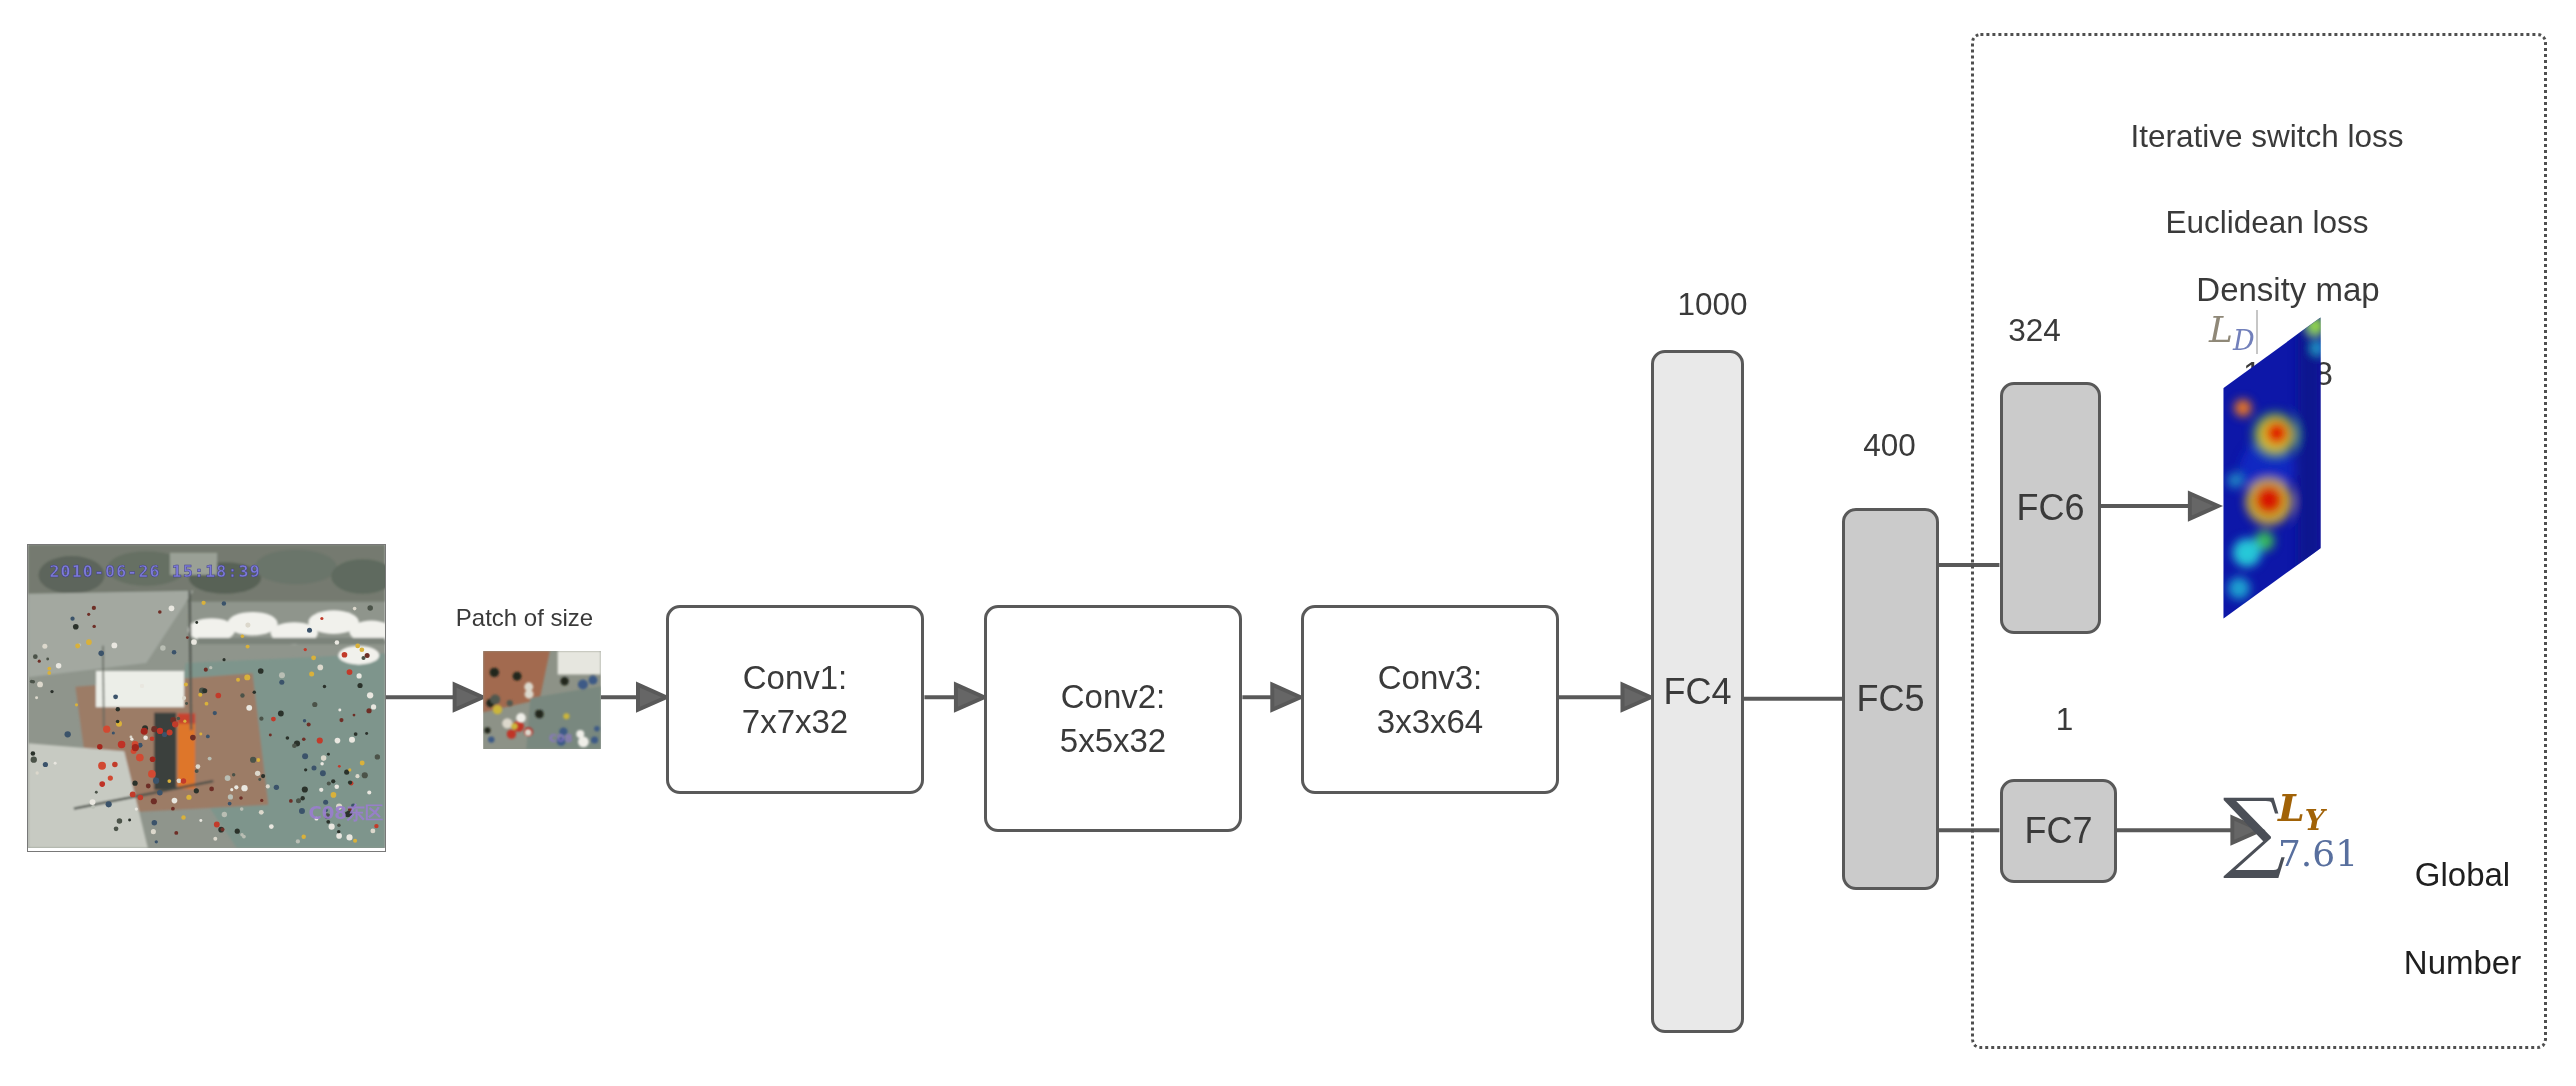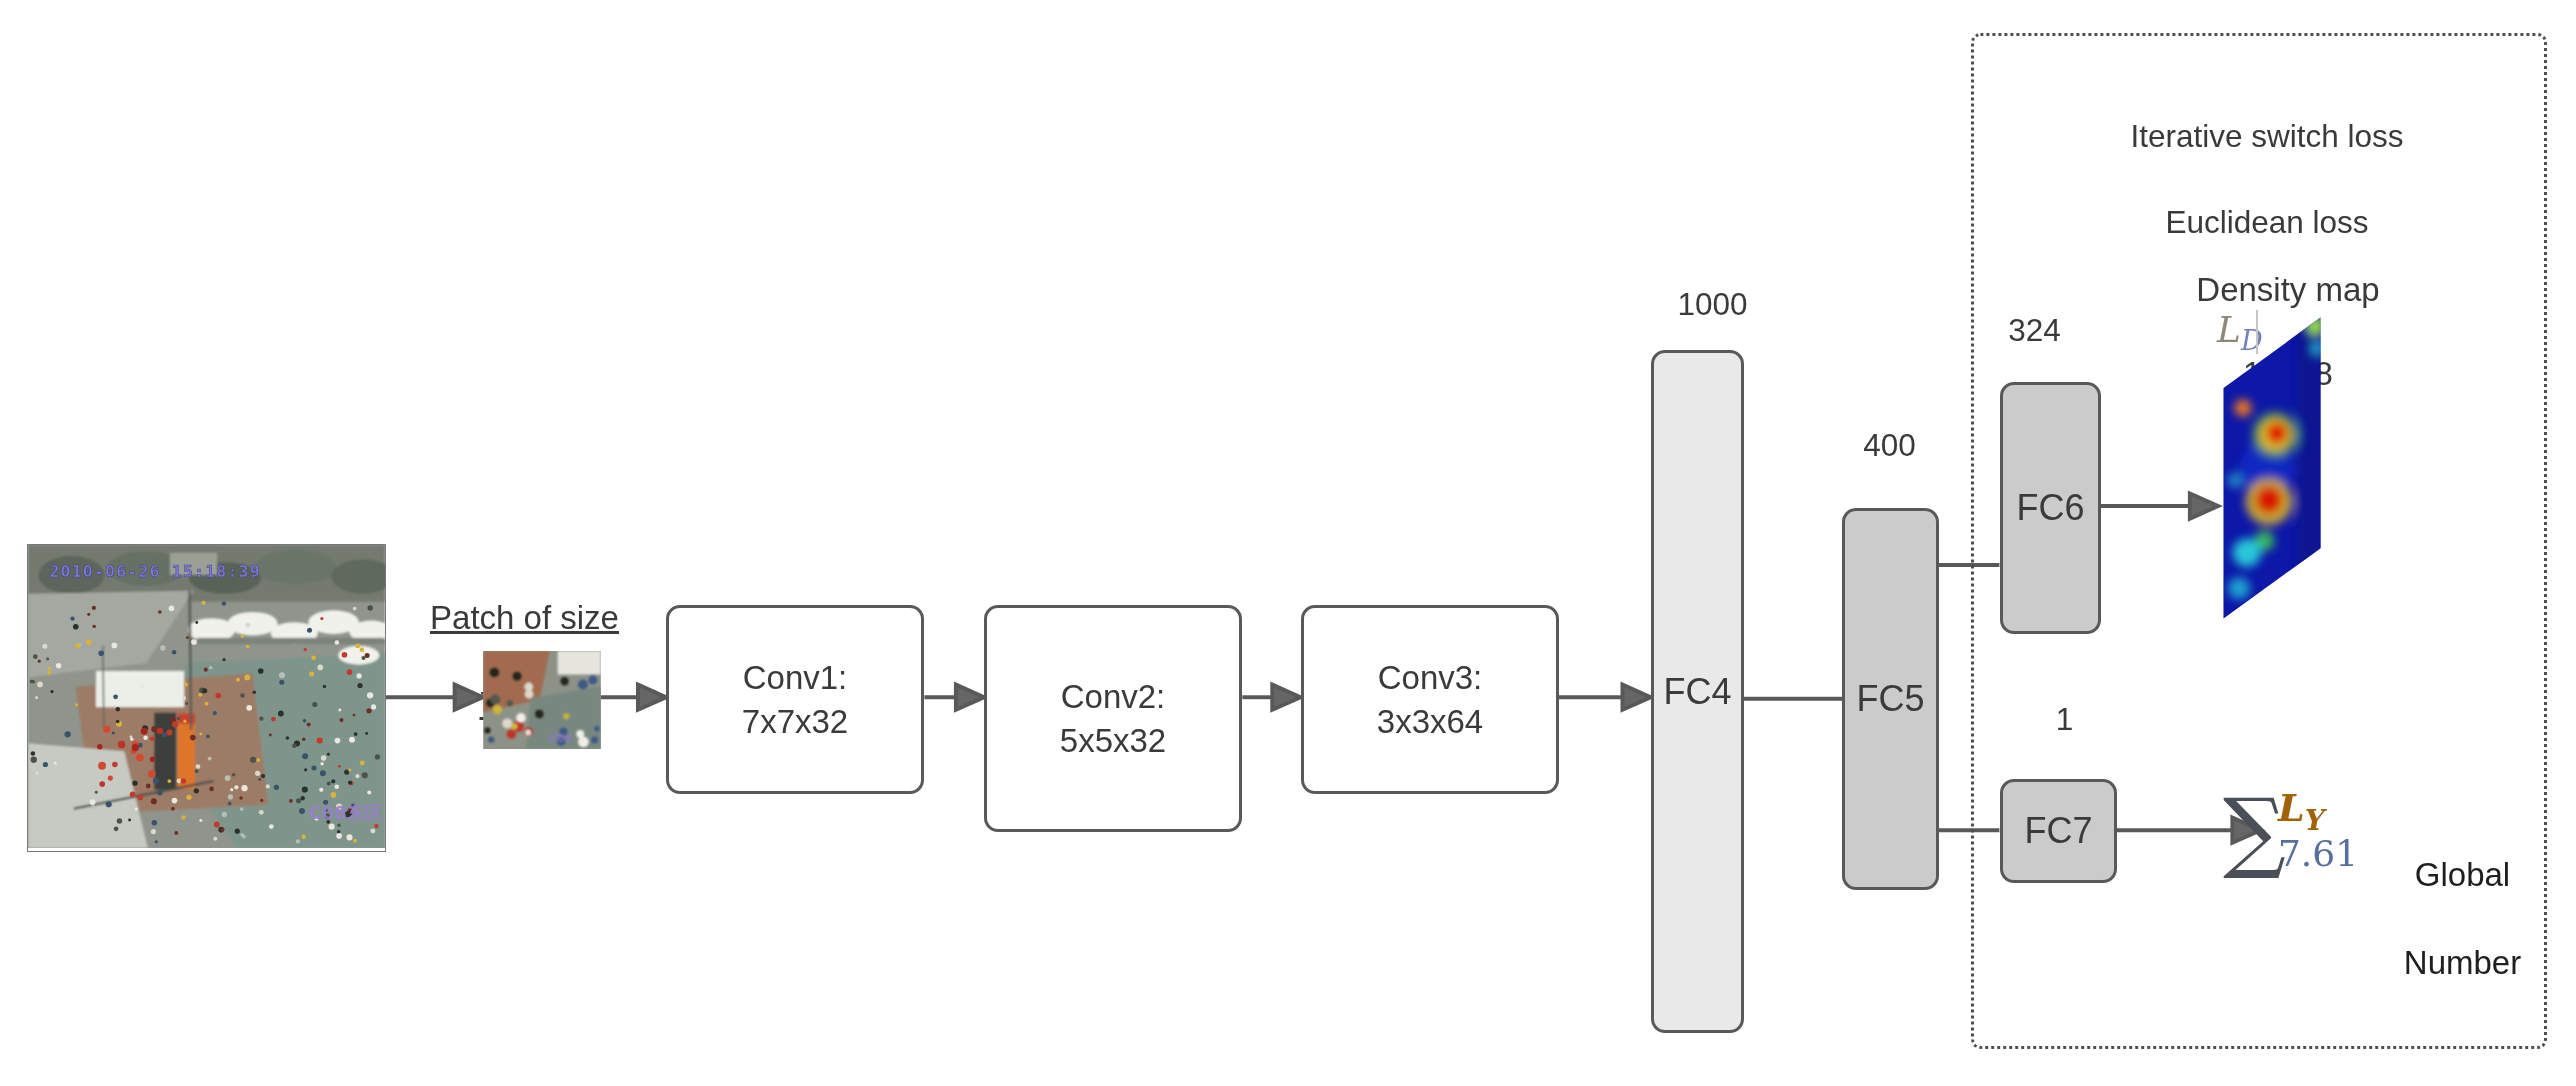--- a/index.html
+++ b/index.html
@@ -25,21 +25,21 @@
   }
   
   svg.connectors{position:absolute;left:0;top:0;}
   
   .sum-formula{position:absolute;display:flex;align-items:center;font-family:"DejaVu Serif", serif;}
   .sigma{font-size:88px;line-height:0.8;color:#4b4f57;}
   .limits{display:flex;flex-direction:column;margin-left:-7.9px;}
   .lim-top{font-size:38px;line-height:35px;font-style:italic;color:#a16207;margin-bottom:-3.1px;font-weight:bold;}
   .lim-top sub{font-size:28px;font-style:italic;}
   .lim-bottom{font-size:36px;line-height:38px;color:var(--formula_blue,#586f9e);}
-  .ld-label{position:absolute;font-family:"DejaVu Serif", serif;font-style:italic;font-size:36px;color:#8f8878;line-height:36px;margin-left:8px;}
+  .ld-label{position:absolute;font-family:"DejaVu Serif", serif;font-style:italic;font-size:36px;color:#8f8878;line-height:36px;}
   .ld-label sub{font-size:27px;color:#7280bb;}
   .cursor-bar{position:absolute;width:2.4px;background:#c6c6c6;}
   .global-label{font-size:33px;line-height:44px;color:#1f1f1f;}
   .photo-frame{position:absolute;outline:0.8px solid #787878;}
 </style>
 </head>
 <body>
 
 <div class="canvas">
 
@@ -358,21 +358,21 @@
           <circle cx="118.6" cy="253.6" r="4.8" fill="#bf3026"></circle>
           <circle cx="158.0" cy="272.2" r="3.6" fill="#a3261c"></circle>
           <circle cx="133.9" cy="261.9" r="3.8" fill="#d14a32"></circle>
           <circle cx="136.1" cy="257.4" r="4.6" fill="#a3261c"></circle>
         </g>
       <text id="photo-timestamp" x="27" y="41" font-family="DejaVu Sans Mono, monospace" font-weight="bold" font-size="21" letter-spacing="1.5" fill="#7d7ad8" stroke="#3f3f80" stroke-width="0.6">2010-06-26 15:18:39</text>
       <text id="photo-watermark" x="356" y="348" font-family="DejaVu Sans, sans-serif" font-weight="bold" font-size="23" fill="#9a7ecf" opacity="0.9" filter="url(#pblur2)">C08东区</text>
     </svg>
   </div>
 
-  <div class="lbl two-line" style="left:383px;top:553px;width:283px;font-size:33px;text-decoration:underline;">
+  <div class="lbl two-line" style="left:383px;top:553px;width:283px;font-size:24px;">
     <div>Patch of size</div>
     <div>72x72</div>
   </div>
 
   <div class="abs" style="left:483px;top:651px;">
     <svg width="118" height="98" viewBox="0 0 150 125">
       <defs>
           <filter id="patchblur">
             <feGaussianBlur stdDeviation="1.6"></feGaussianBlur>
           </filter>

